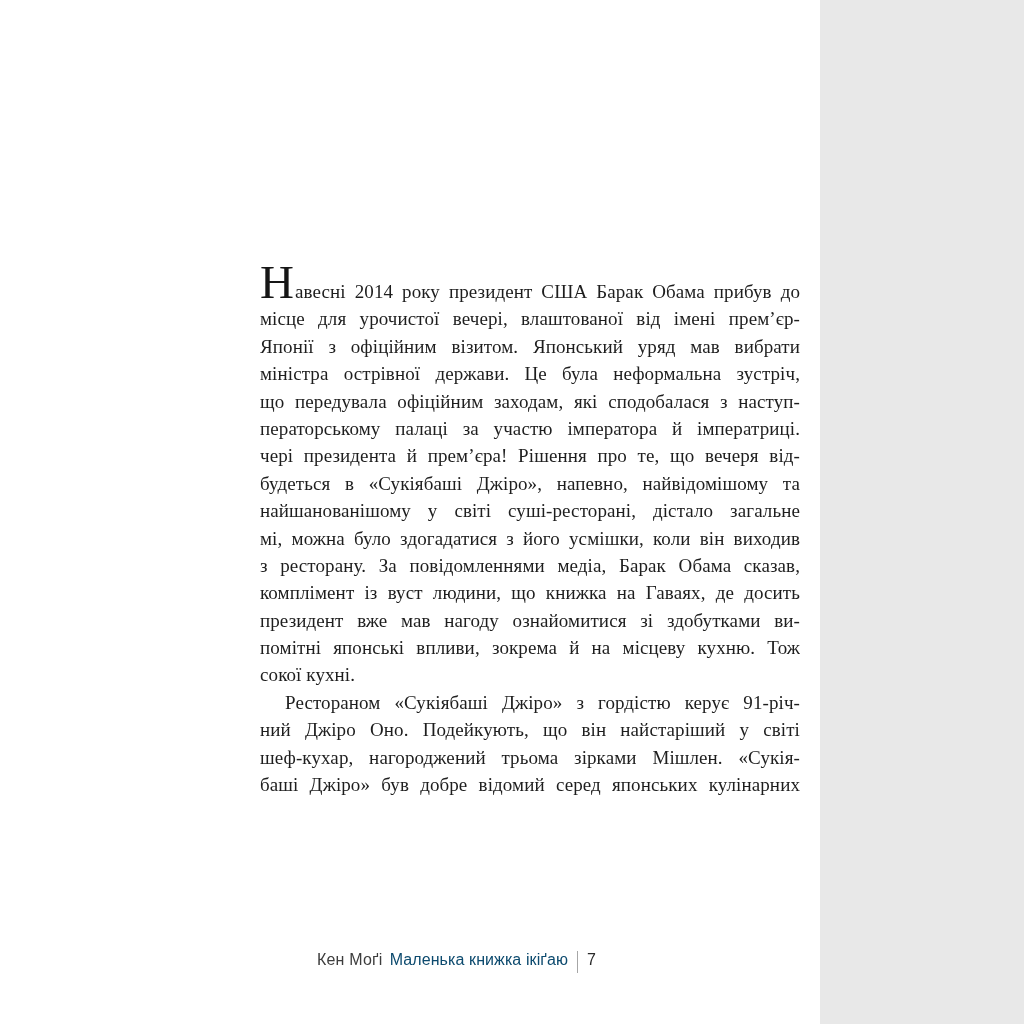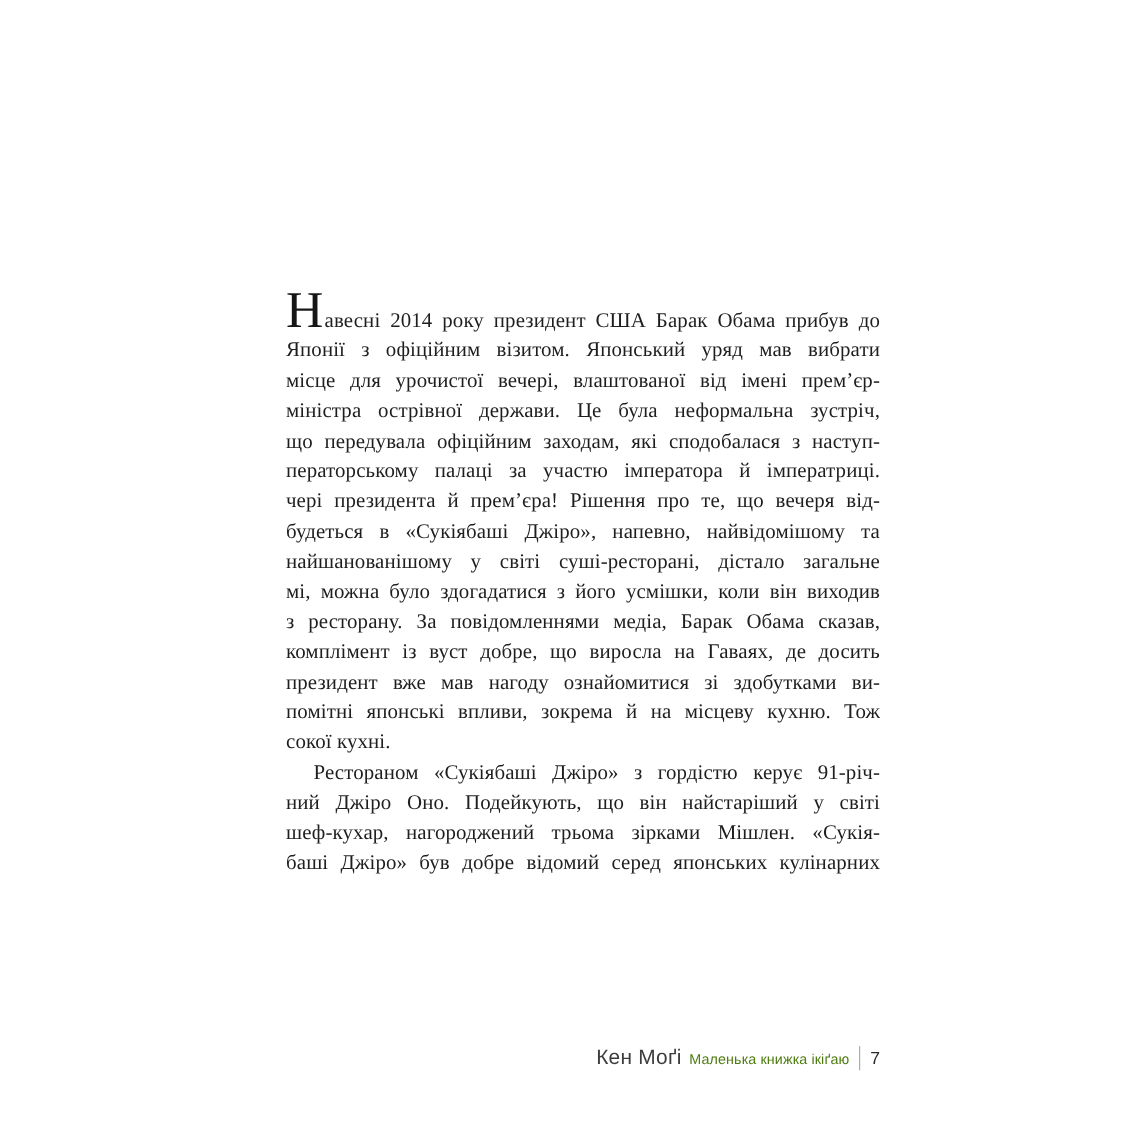--- a/index.html
+++ b/index.html
@@ -2,21 +2,21 @@
 <html lang="uk"><head>
 <meta charset="utf-8">
 <style>
   html, body {
     margin: 0;
     padding: 0;
     background: #e8e8e8;
   }
   .page {
     position: relative;
-    width: 1024px;
+    width: 820px;
     height: 1024px;
     background: #ffffff;
     overflow: hidden;
     font-family: "Liberation Serif", "DejaVu Serif", serif;
     text-decoration: underline;
   }
   .text-block {
     position: absolute;
     left: 260px;
     top: 278px;
@@ -53,28 +53,28 @@
   .footer {
     position: absolute;
     top: 951px;
     right: 224px;
     display: flex;
     align-items: baseline;
     font-family: "Liberation Sans", "DejaVu Sans", sans-serif;
     white-space: nowrap;
   }
   .footer-author {
-    font-size: 19px;
+    font-size: 16px;
     color: #3d3d3d;
     margin-right: 7px;
     letter-spacing: 0.2px;
   }
   .footer-title {
-    font-size: 13px;
-    color: #4d7c0f;
+    font-size: 16px;
+    color: #0c4a6e;
     letter-spacing: 0.1px;
   }
   .footer-divider {
     width: 1px;
     height: 22px;
     background: #a6a6a6;
     align-self: center;
     margin: 0 9px;
   }
   .footer-page-number {
@@ -83,33 +83,33 @@
   }
 </style>
 </head>
 <body>
 
 <div class="page">
 
   <div class="text-block">
       <div class="paragraph">
         <div class="line"><span class="drop-cap">Н</span>авесні 2014 року президент США Барак Обама прибув до</div>
+        <div class="line">місце для урочистої вечері, влаштованої від імені прем’єр-</div>
         <div class="line">Японії з офіційним візитом. Японський уряд мав вибрати</div>
-        <div class="line">місце для урочистої вечері, влаштованої від імені прем’єр-</div>
         <div class="line">міністра острівної держави. Це була неформальна зустріч,</div>
         <div class="line">що передувала офіційним заходам, які сподобалася з наступ-</div>
         <div class="line">ператорському палаці за участю імператора й імператриці.</div>
       </div>
       <div class="paragraph">
         <div class="line">чері президента й прем’єра! Рішення про те, що вечеря від-</div>
         <div class="line">будеться в «Сукіябаші Джіро», напевно, найвідомішому та</div>
         <div class="line">найшанованішому у світі суші-ресторані, дістало загальне</div>
         <div class="line">мі, можна було здогадатися з його усмішки, коли він виходив</div>
         <div class="line">з ресторану. За повідомленнями медіа, Барак Обама сказав,</div>
-        <div class="line">комплімент із вуст добре, що виросла на Гаваях, де досить</div>
+        <div class="line">комплімент із вуст людини, що книжка на Гаваях, де досить</div>
         <div class="line">президент вже мав нагоду ознайомитися зі здобутками ви-</div>
         <div class="line">помітні японські впливи, зокрема й на місцеву кухню. Тож</div>
         <div class="line no-justify">сокої кухні.</div>
       </div>
       <div class="paragraph">
         <div class="line indent">Рестораном «Сукіябаші Джіро» з гордістю керує 91-річ-</div>
         <div class="line">ний Джіро Оно. Подейкують, що він найстаріший у світі</div>
         <div class="line">шеф-кухар, нагороджений трьома зірками Мішлен. «Сукія-</div>
         <div class="line">баші Джіро» був добре відомий серед японських кулінарних</div>
       </div>

